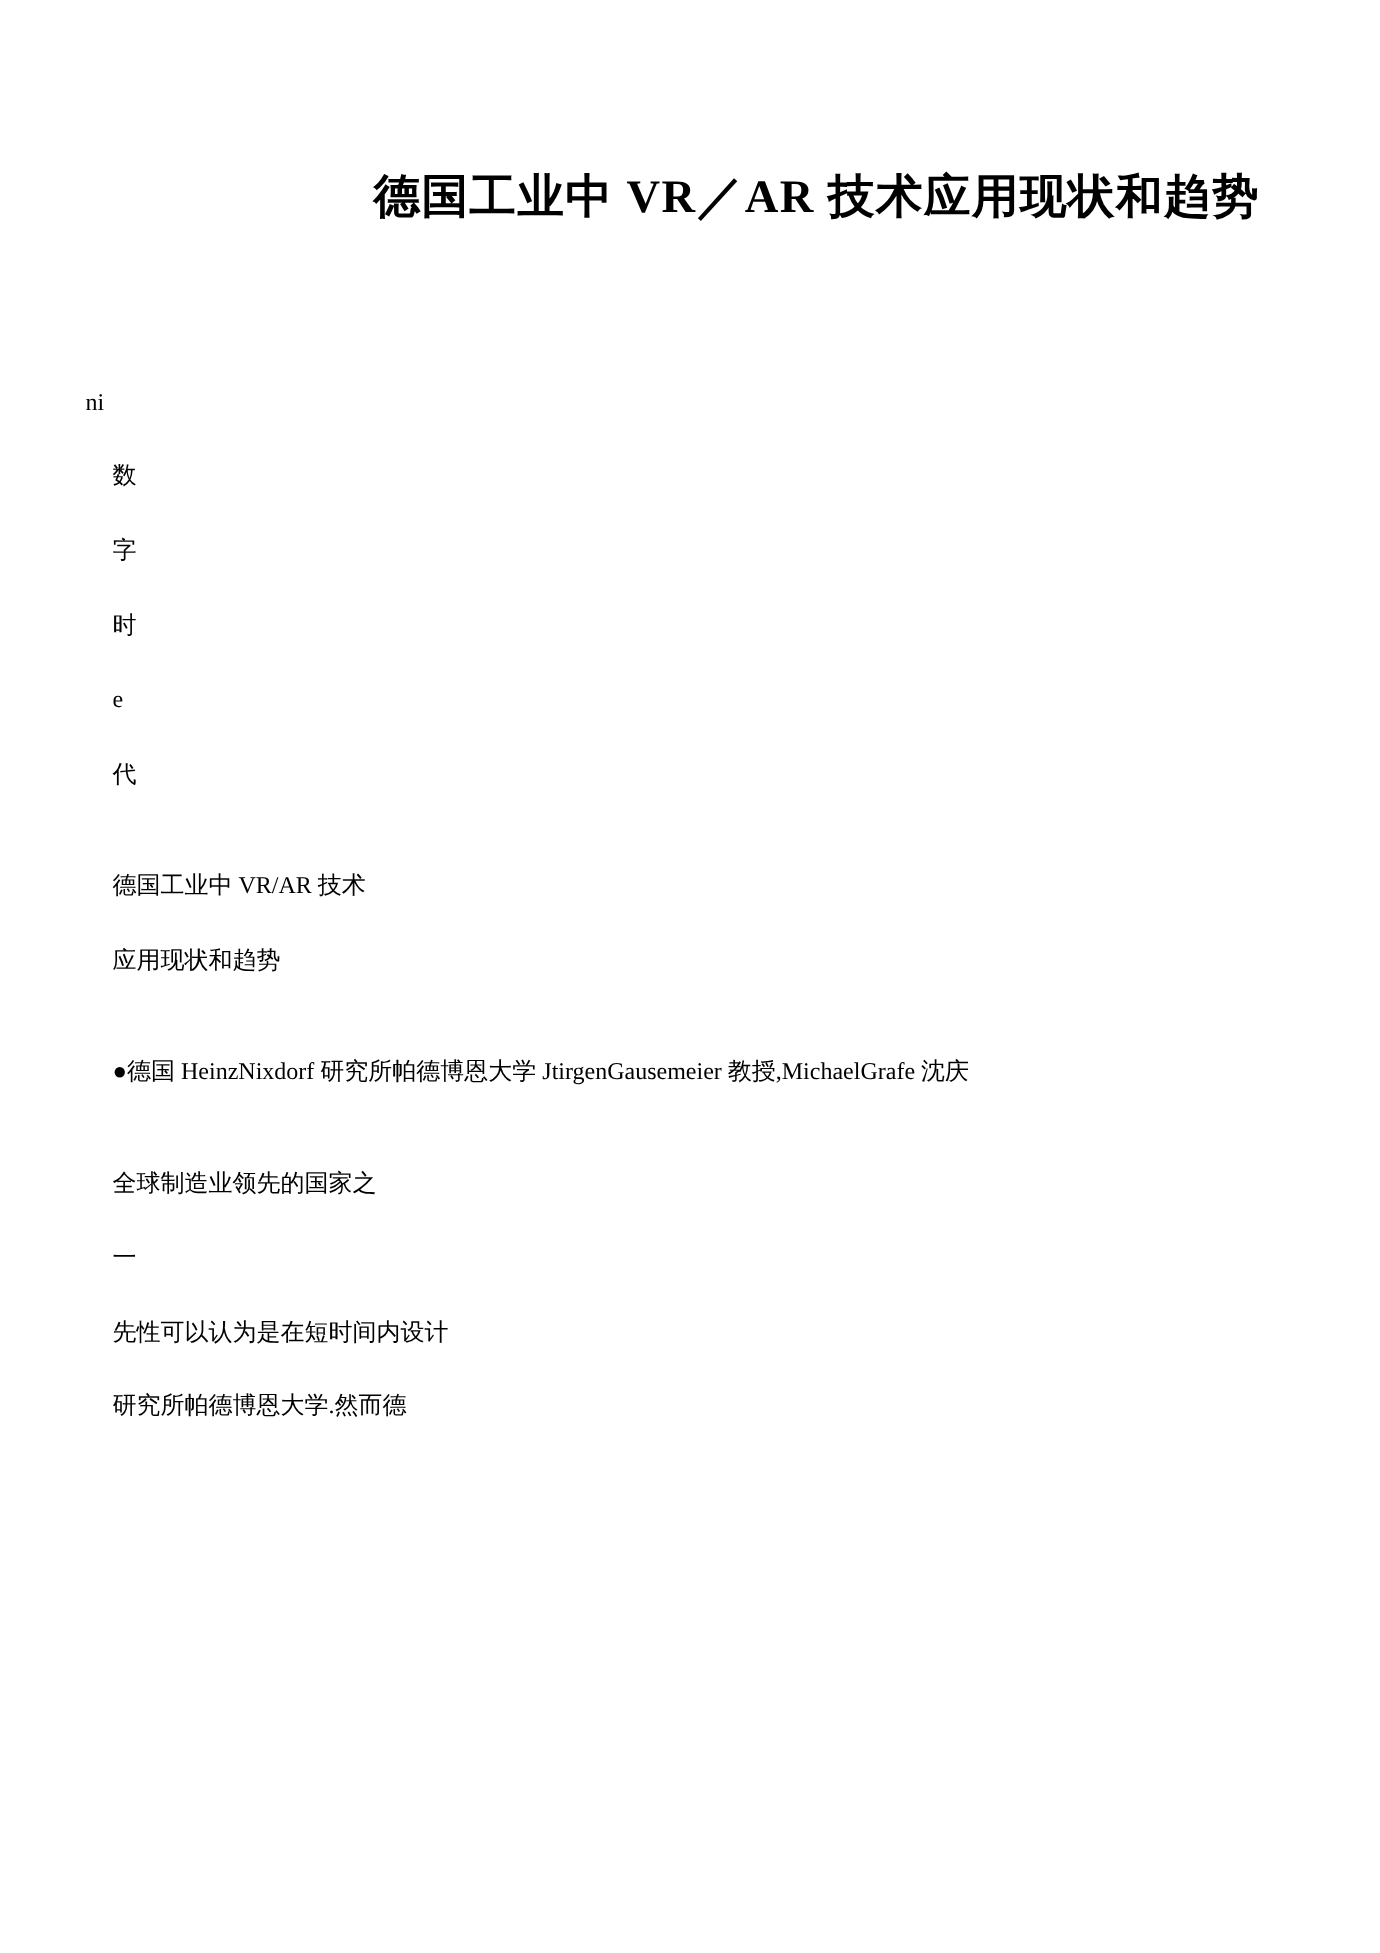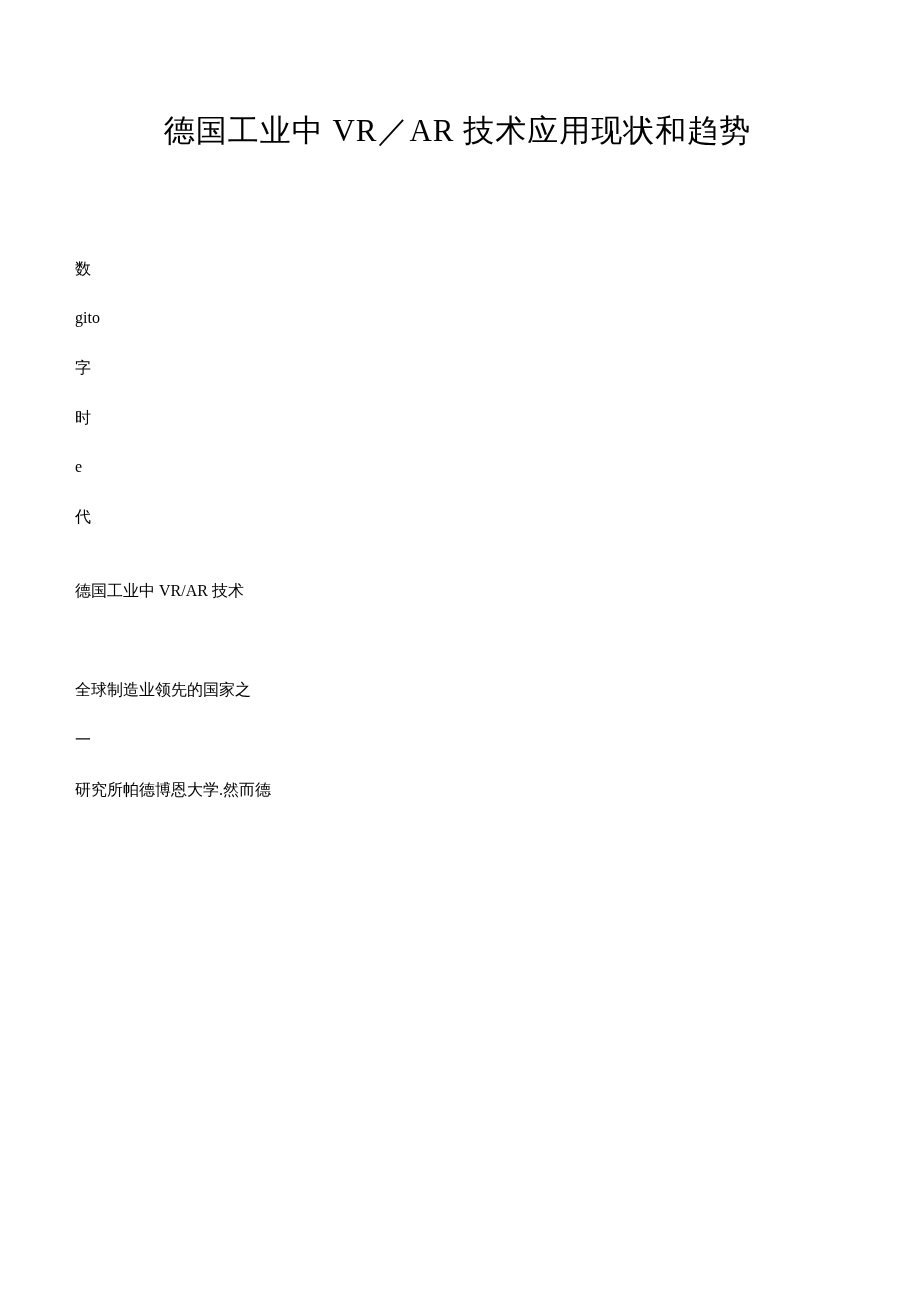--- a/index.html
+++ b/index.html
@@ -9,54 +9,59 @@
     font-family: "Songti SC", "SimSun", serif;
     width: 920px;
   }
   .page {
     padding: 110px 80px 60px 75px;
     box-sizing: border-box;
     color: #000000;
   }
   .title {
     font-size: 31px;
-    font-weight: normal;
-    text-align: center;
+    font-weight: bold;
+    text-align: right;
     margin-bottom: 80px;
     letter-spacing: 1px;
   }
   .body-block {
     font-size: 16px;
     line-height: 1.55;
     white-space: pre-line;
   }
   .hang-left {
     margin-left: -18px;
   }
 </style>
 </head>
 <body>
 
 <div class="page">
   <div class="title">德国工业中 VR／AR 技术应用现状和趋势</div>
 
+  <div class="body-block hang-left">
+    <span>ni</span>
+  </div>
 
   <div class="body-block">
     <div>数</div>
-    <div>gito</div>
     <div>字</div>
     <div>时</div>
     <div>e</div>
     <div>代</div>
 
     <div>德国工业中 VR/AR 技术</div>
+    <div>应用现状和趋势</div>
 
+    <div>●德国 HeinzNixdorf 研究所帕德博恩大学 JtirgenGausemeier 教授,MichaelGrafe 沈庆</div>
 
     <div>全球制造业领先的国家之</div>
     <div>一</div>
+    <div>先性可以认为是在短时间内设计</div>
     <div>研究所帕德博恩大学.然而德</div>
     
     
 
     
     
     
     
     
     

